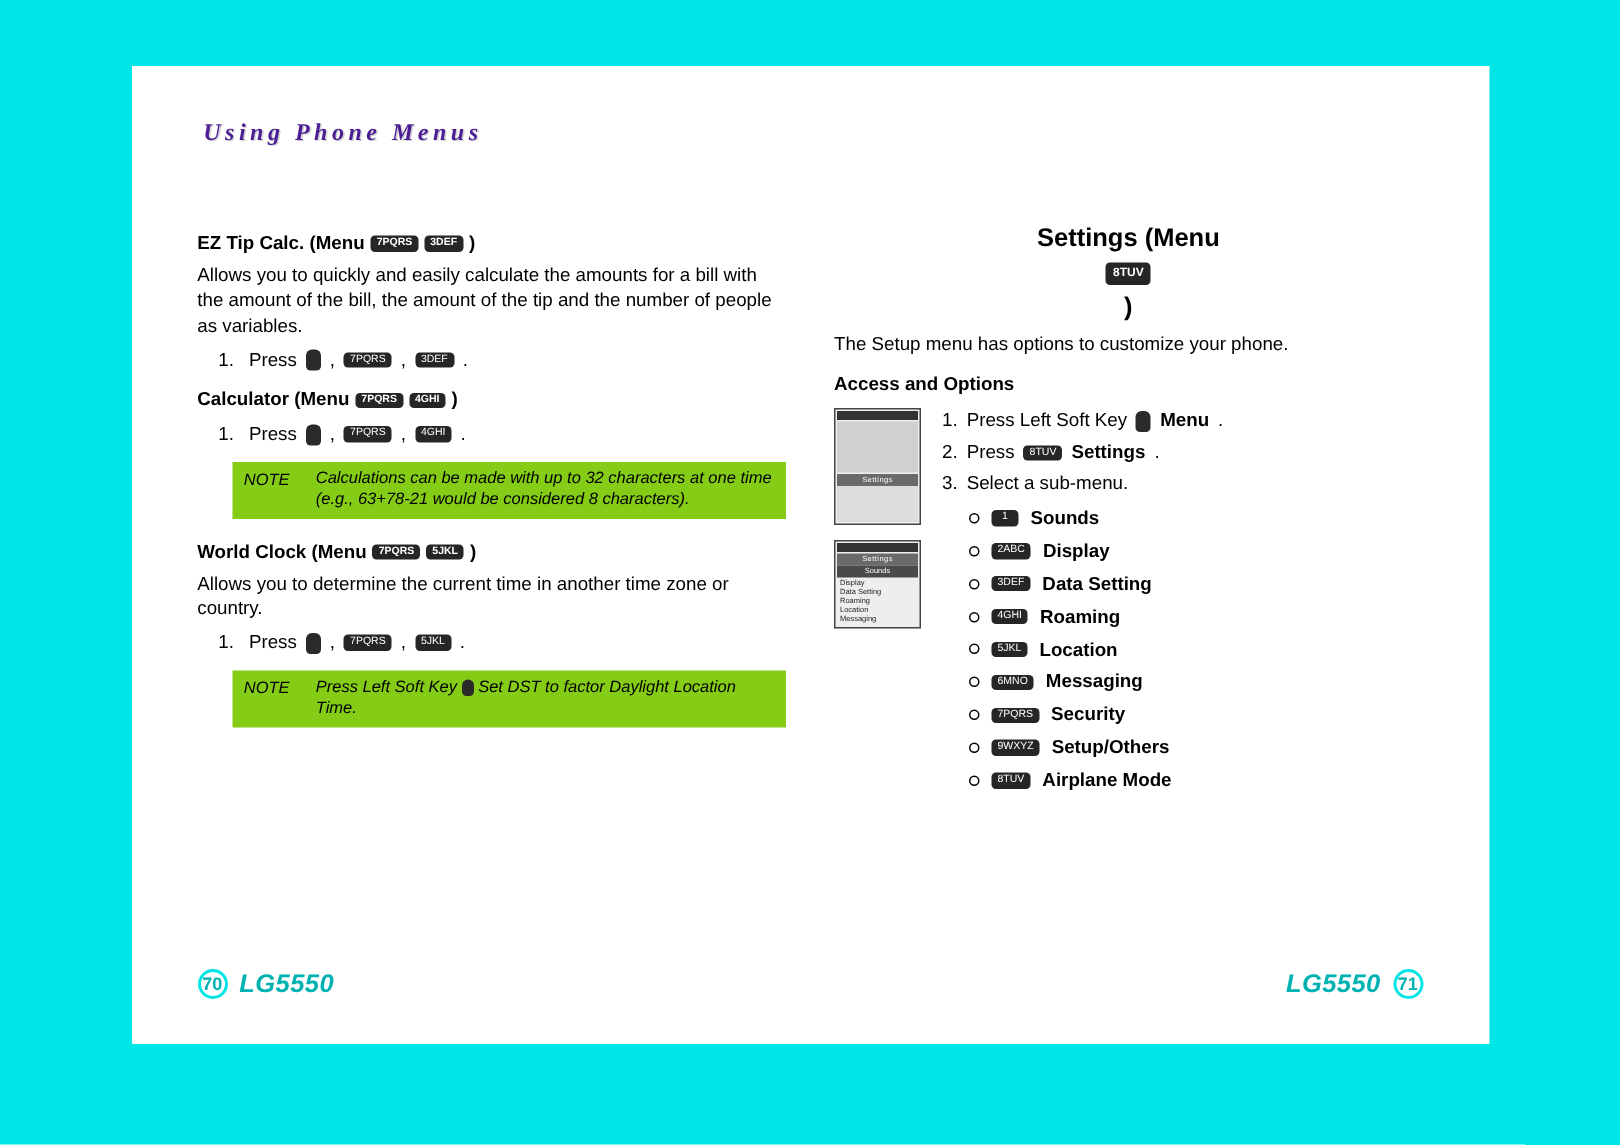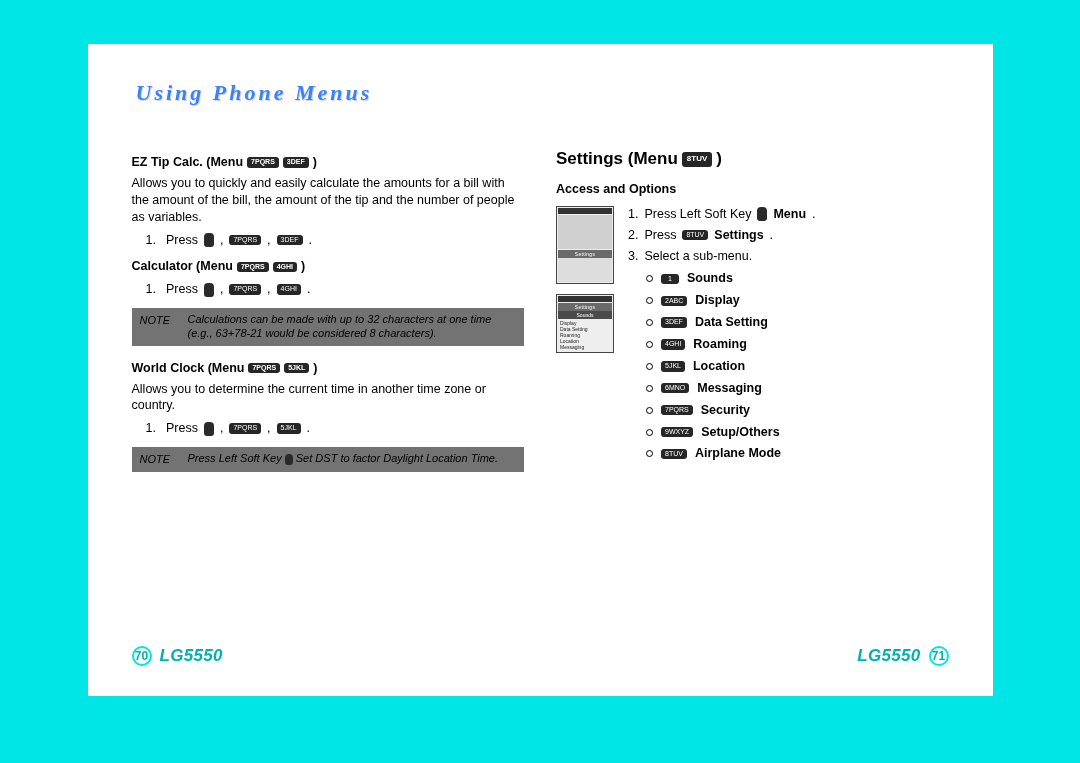--- a/index.html
+++ b/index.html
@@ -17,22 +17,22 @@
     background: #ffffff;
     width: 905px;
     height: 652px;
     position: relative;
     padding: 60px 44px 0 44px;
   }
   .header-title {
     font-family: "Times New Roman", serif;
     font-style: italic;
     font-weight: bold;
-    font-size: 22px;
-    color: #3b82f6;
+    font-size: 16px;
+    color: #4c1d95;
     letter-spacing: 3px;
     text-shadow: 1px 1px 0 #d4d4d4;
     margin-bottom: 18px;
     position: absolute;
     top: 36px;
     left: 48px;
   }
   .columns {
     display: flex;
     gap: 32px;
@@ -51,20 +51,21 @@
     display: flex;
     align-items: center;
     gap: 4px;
   }
   .subhead-big {
     font-weight: bold;
     font-size: 17px;
     display: flex;
     align-items: center;
     gap: 4px;
+    flex-direction: column;
   }
   .paren { font-weight: bold; }
   .blackkey {
     display: inline-block;
     background: #262626;
     color: #fff;
     font-size: 7px;
     border-radius: 3px;
     padding: 1px 4px 1px 4px;
     min-width: 18px;
@@ -96,27 +97,28 @@
     margin-bottom: 6px;
   }
   .step {
     margin: 6px 0 10px 14px;
     display: flex;
     align-items: center;
     gap: 6px;
   }
   .stepnum { margin-right: 4px; }
   .notebox {
-    background: #737373;
+    background: #84cc16;
     padding: 5px 8px;
     font-size: 11px;
     font-style: italic;
     display: flex;
     gap: 10px;
     margin-bottom: 14px;
+    margin-left: 23px;
   }
   .notebox .notelabel { font-style: italic; font-weight: normal; flex: 0 0 38px; }
   .notebox .notebody { flex: 1; line-height: 1.25; }
 
   .right-col {
     display: flex;
     gap: 14px;
     margin-top: 8px;
   }
   .screens {
@@ -291,20 +293,21 @@
         </span>
       </div>
     </div>
 
     <div class="col">
       <div class="subhead-big">
         <span>Settings (Menu</span>
         <span class="big-blackkey">8TUV</span>
         <span class="paren">)</span>
       </div>
+      <div class="desc">The Setup menu has options to customize your phone.</div>
       <div class="subhead" style="margin-top:10px">Access and Options</div>
 
       <div class="right-col">
         <div class="screens">
           <div class="screen">
             <div class="bar"></div>
             <div class="img"></div>
             <div class="label">Settings</div>
             <div class="softthumbs"></div>
           </div>

